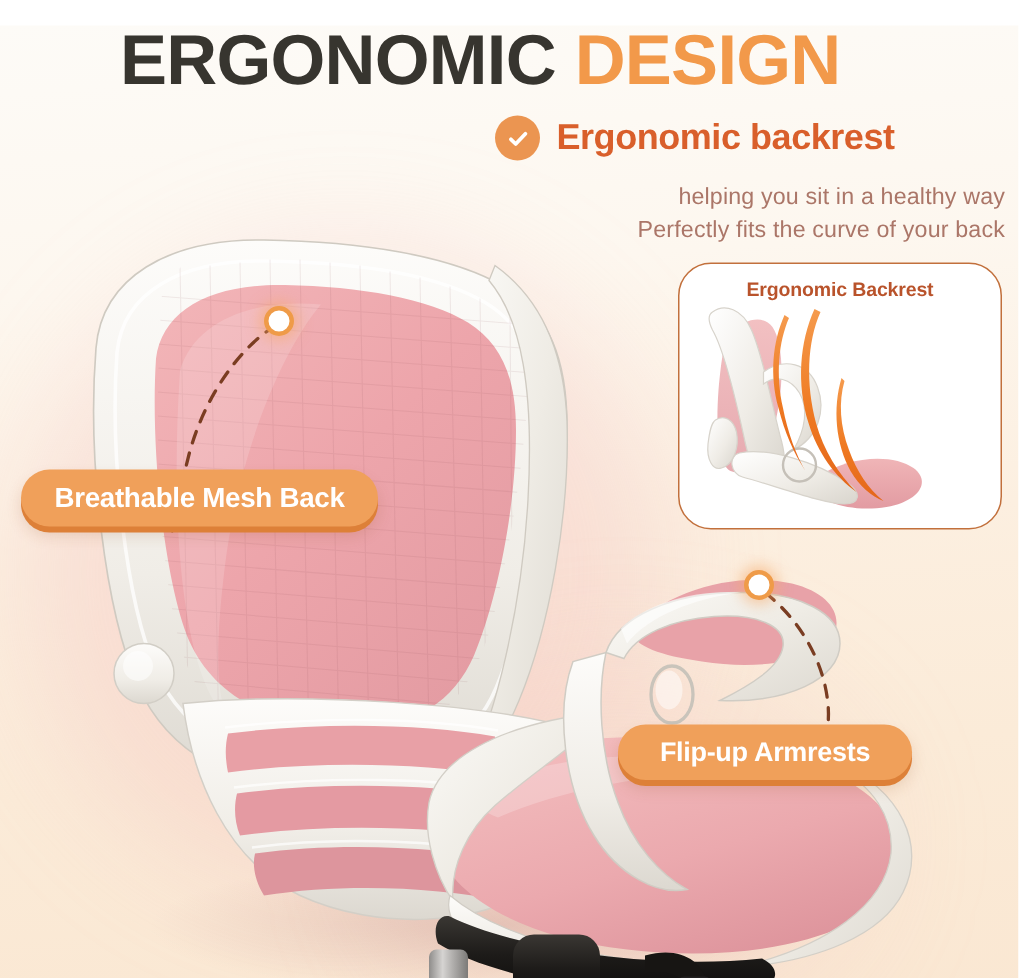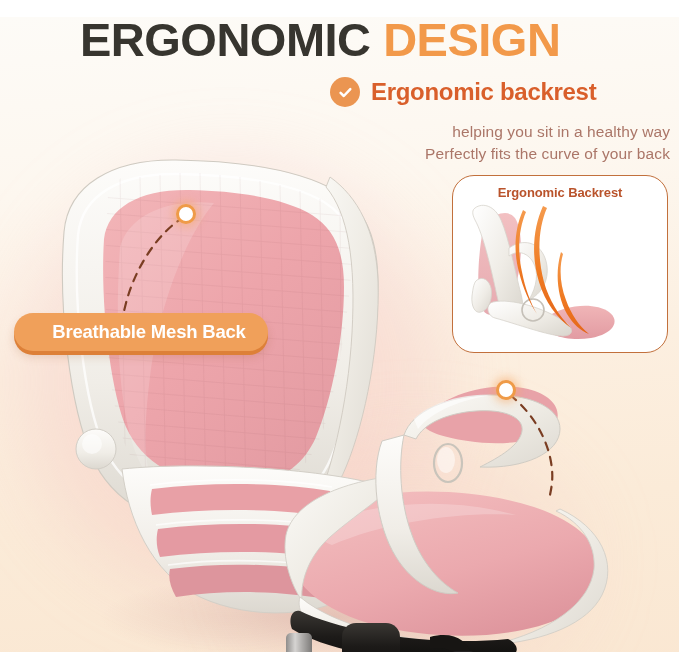--- a/index.html
+++ b/index.html
@@ -120,21 +120,20 @@
     background: #f0a05a;
     box-shadow: 0 4px 0 0 #dd8038, 0 6px 10px rgba(150,80,30,0.18);
     white-space: nowrap;
   }
   .pill-mesh {
     left: 14px;
     top: 296px;
     width: 238px;
     height: 38px;
     font-size: 18.5px;
-    padding-left: 16px;
   }
   .pill-arm {
     left: 412px;
     top: 466px;
     width: 196px;
     height: 37px;
     font-size: 18px;
   }
 
   
@@ -403,14 +402,15 @@
 
   <svg class="leaders" width="679" height="652" viewBox="0 0 679 652" aria-hidden="true">
     <path d="M184 200 C160 214, 136 248, 126 286 C118 318, 116 330, 114 342" fill="none" stroke="#7a3d22" stroke-width="2.2" stroke-linecap="round" stroke-dasharray="8 7"></path>
     <path d="M510 378 C528 392, 544 414, 550 440 C554 458, 552 468, 550 478" fill="none" stroke="#7a3d22" stroke-width="2.2" stroke-linecap="round" stroke-dasharray="8 7"></path>
   </svg>
 
   <div class="dot dot-mesh"></div>
   <div class="dot dot-arm"></div>
 
   <div class="pill pill-mesh">Breathable Mesh Back</div>
+  <div class="pill pill-arm">Flip-up Armrests</div>
 
 </div>
 
 </body></html>

